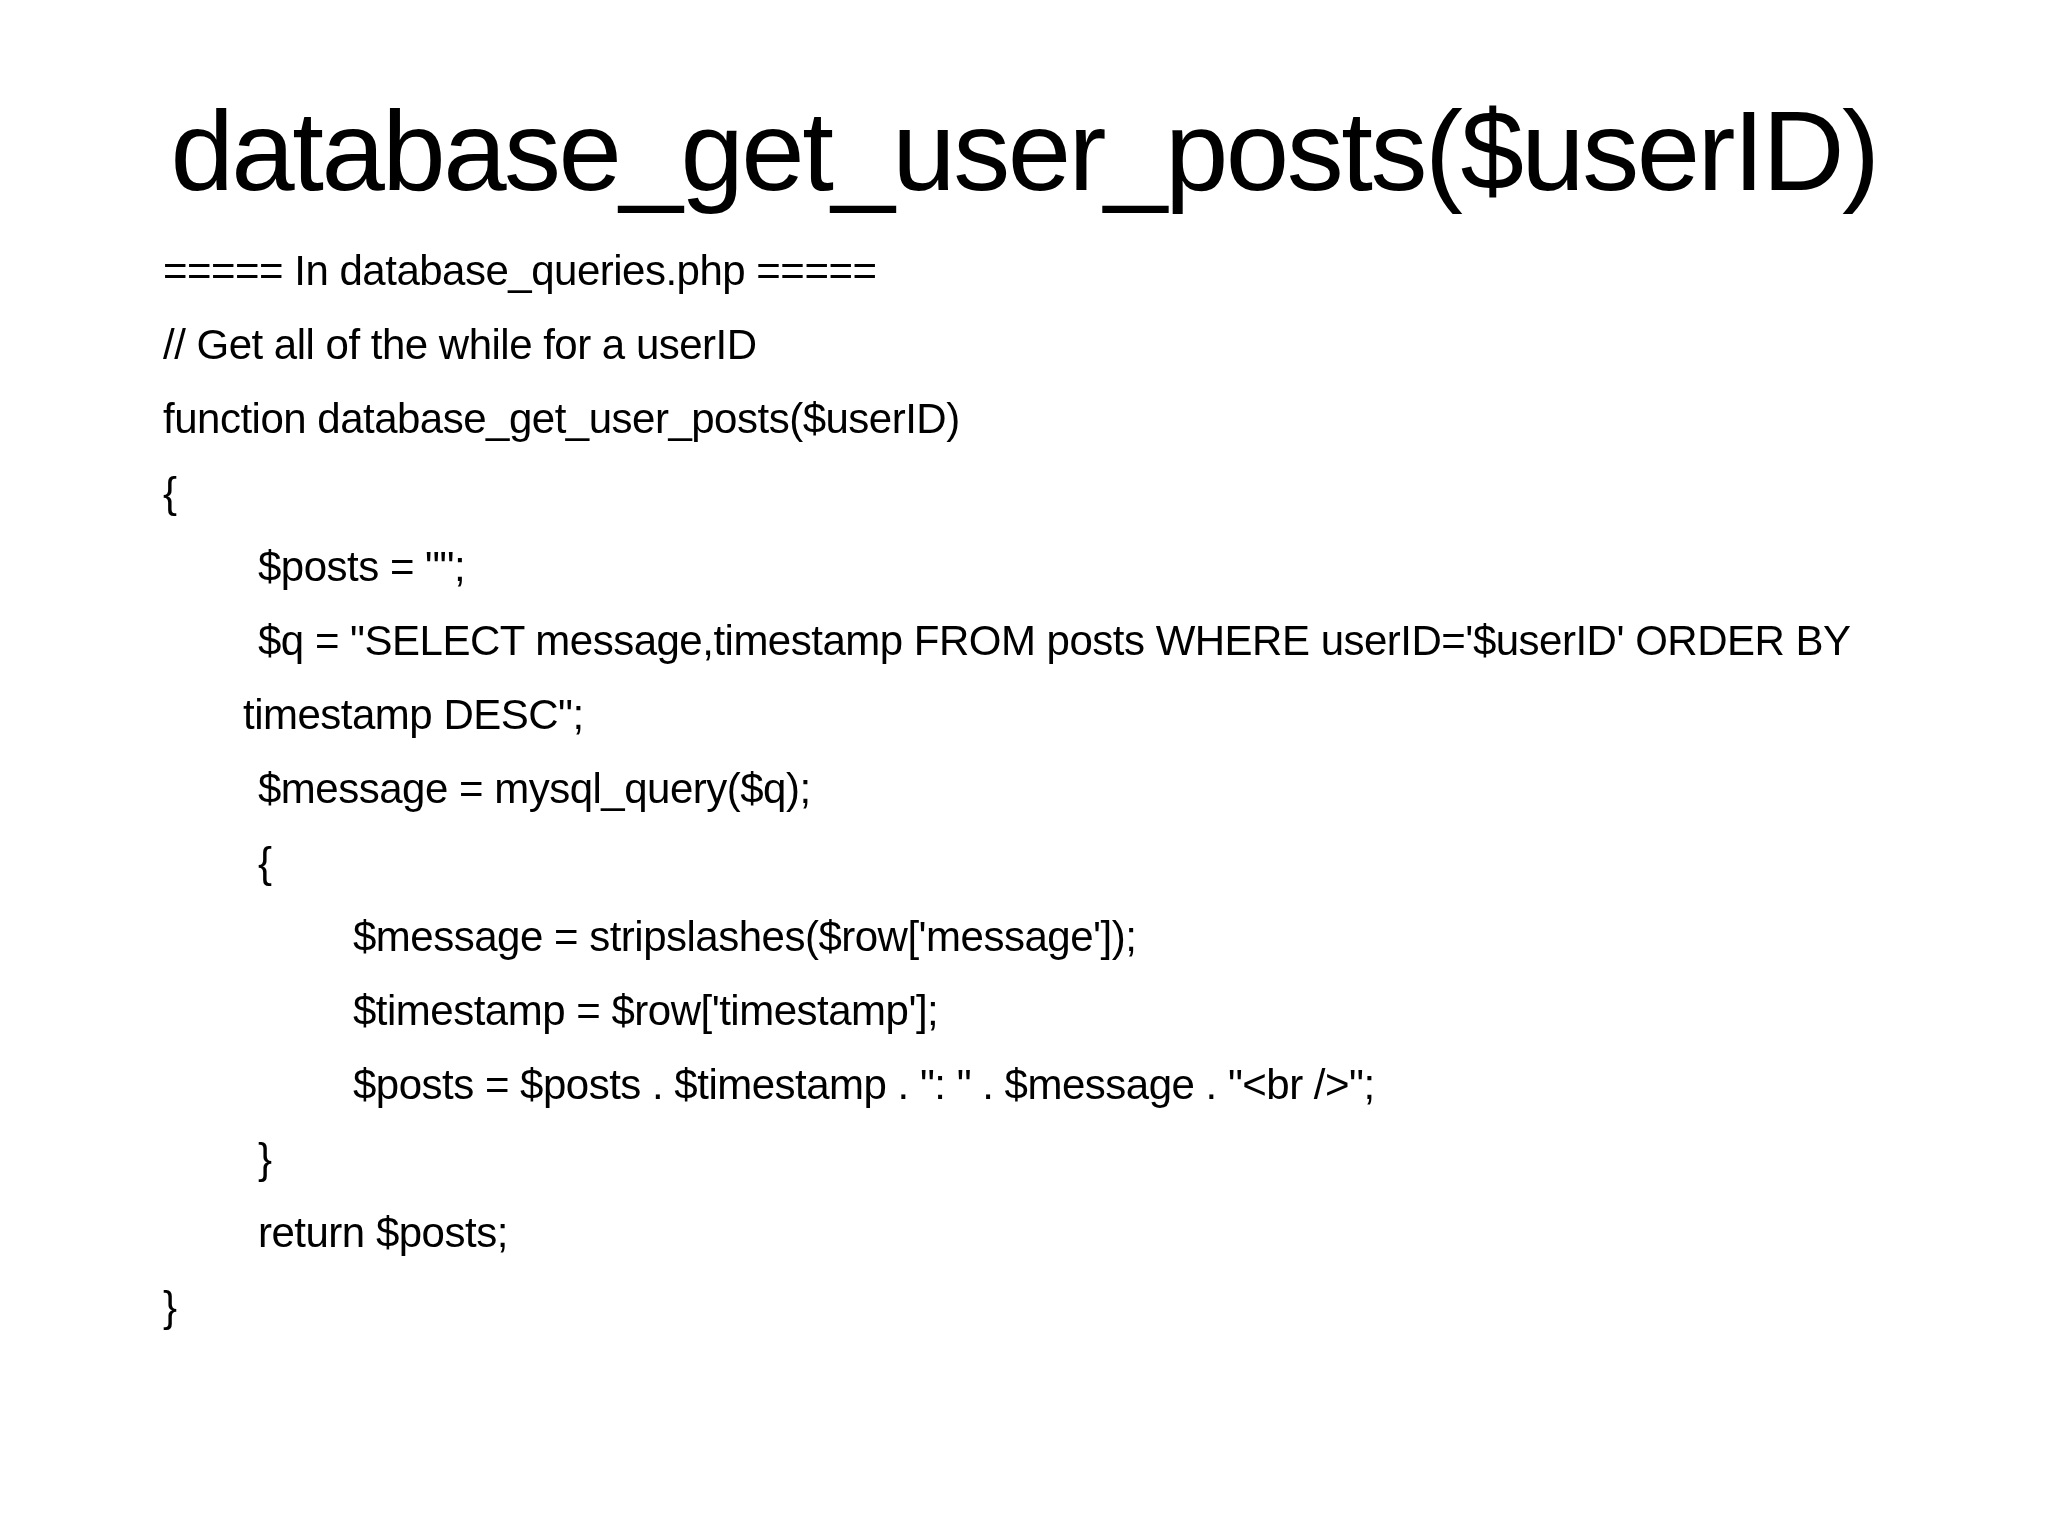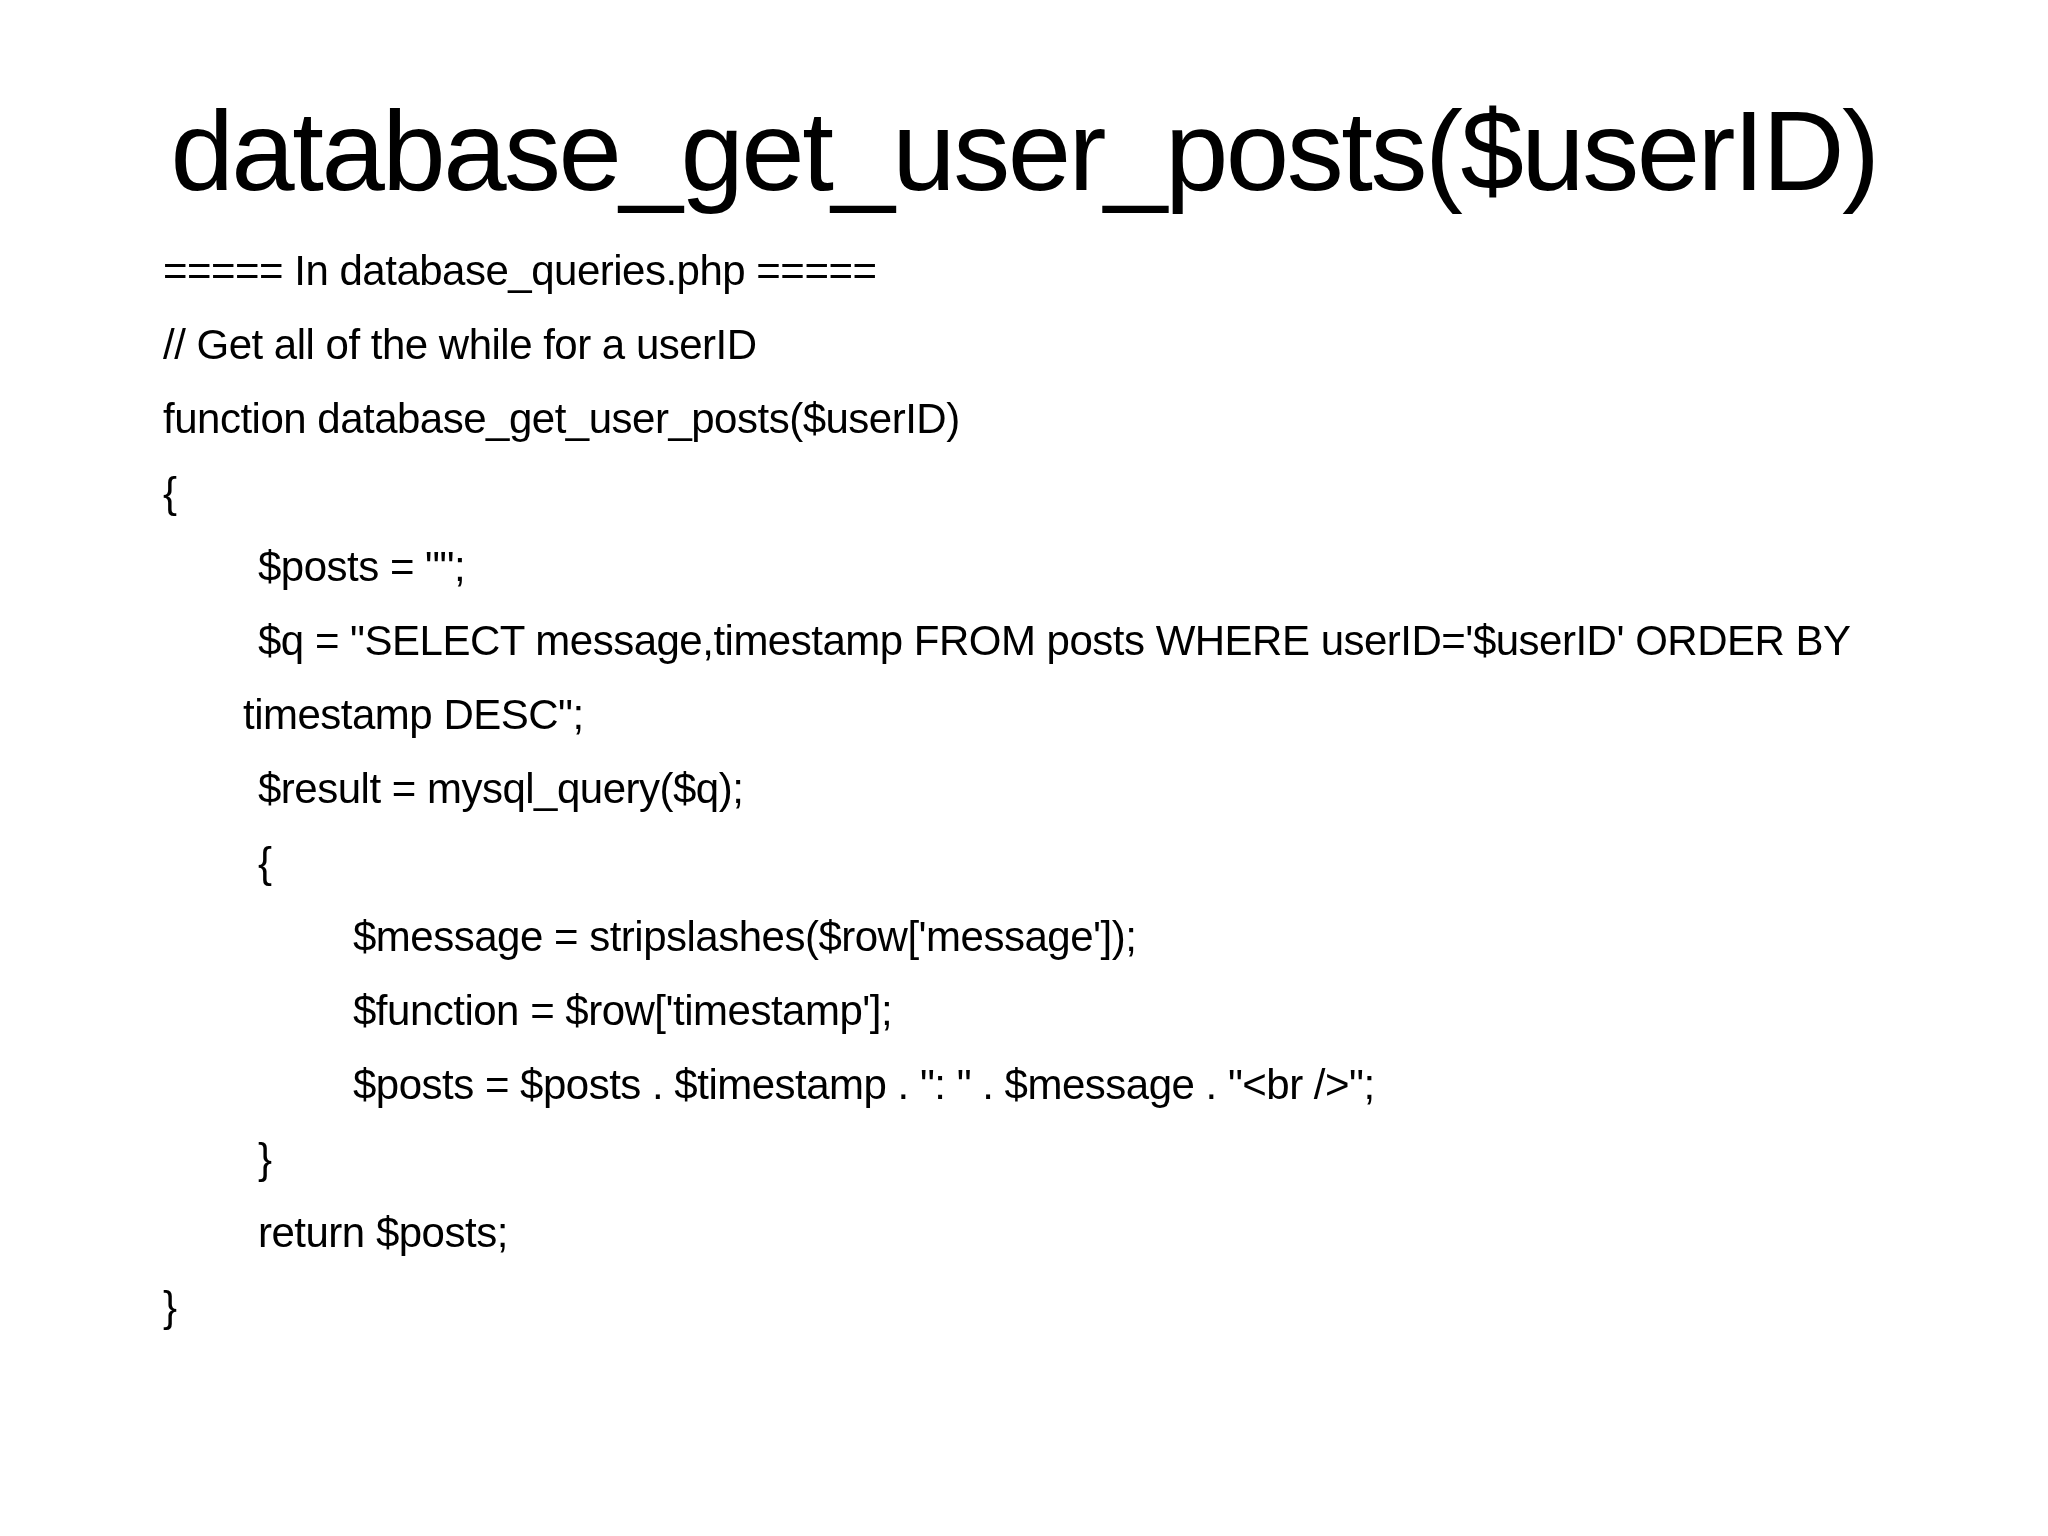--- a/index.html
+++ b/index.html
@@ -55,22 +55,22 @@
 <div class="slide">
   <h1 class="title">database_get_user_posts($userID)</h1>
   <div class="code" id="code-block">
       <div class="code-line indent-0">===== In database_queries.php =====</div>
       <div class="code-line indent-0">// Get all of the while for a userID</div>
       <div class="code-line indent-0">function database_get_user_posts($userID)</div>
       <div class="code-line indent-0">{</div>
       <div class="code-line indent-1">$posts = "";</div>
       <div class="code-line indent-1">$q = "SELECT message,timestamp FROM posts WHERE userID='$userID' ORDER BY</div>
       <div class="code-line indent-wrap">timestamp DESC";</div>
-      <div class="code-line indent-1">$result = mysql_query($q);</div>
+      <div class="code-line indent-1">$message = mysql_query($q);</div>
       <div class="code-line indent-1">{</div>
       <div class="code-line indent-2">$message = stripslashes($row['message']);</div>
-      <div class="code-line indent-2">$function = $row['timestamp'];</div>
+      <div class="code-line indent-2">$timestamp = $row['timestamp'];</div>
       <div class="code-line indent-2">$posts = $posts . $timestamp . ": " . $message . "&lt;br /&gt;";</div>
       <div class="code-line indent-1">}</div>
       <div class="code-line indent-1">return $posts;</div>
       <div class="code-line indent-0">}</div>
     </div>
 </div>
 
 </body></html>

